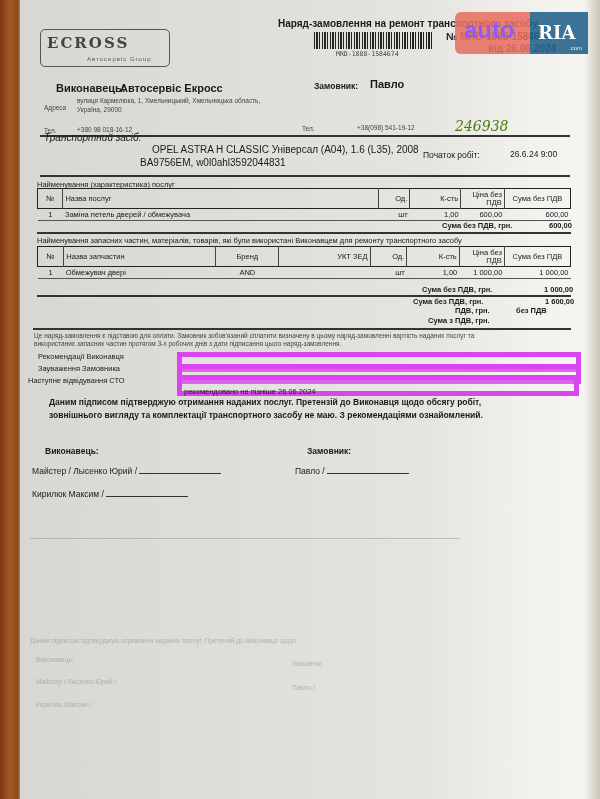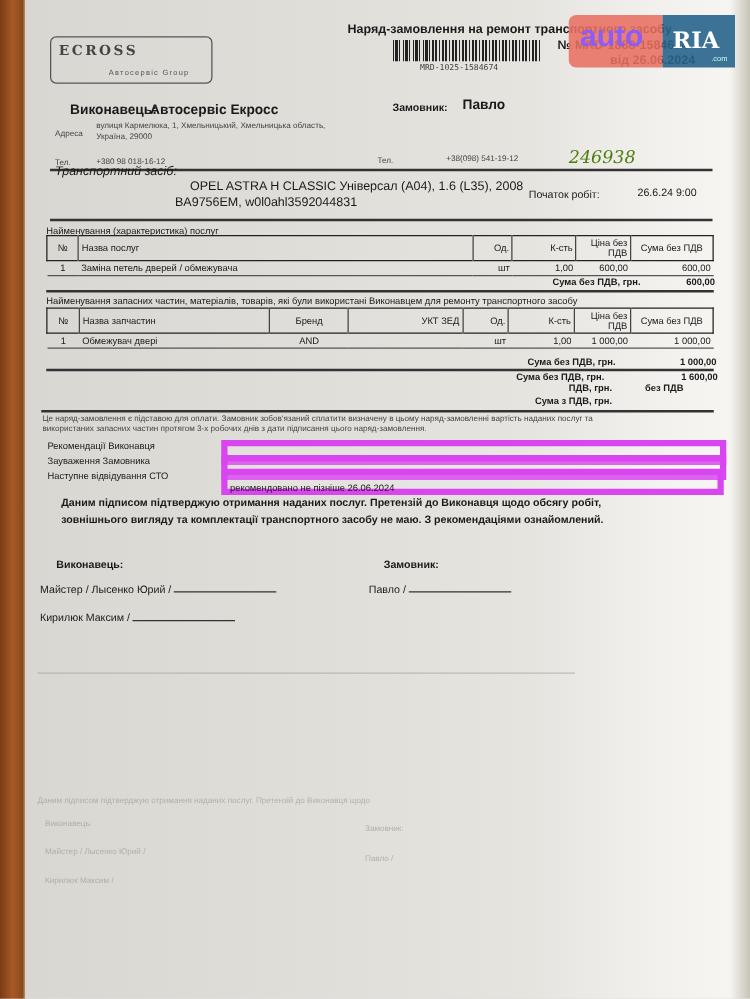--- a/index.html
+++ b/index.html
@@ -5,21 +5,21 @@
   html,body{margin:0;padding:0;}
   body{width:600px;height:799px;overflow:hidden;position:relative;
     background:linear-gradient(90deg,#7a3a14 0px,#a65a26 10px,#8a4a1c 18px,#d8d5cf 22px);
     font-family:"Liberation Sans",sans-serif;color:#1a1a1a;}
   .paper{position:absolute;left:20px;top:0;width:580px;height:799px;
     background:linear-gradient(90deg,#d9d7d2 0%,#e0ded9 40%,#e6e4df 70%,#f2f1ee 88%,#f7f6f3 100%);}
   .paper:after{content:"";position:absolute;right:0;top:0;width:16px;height:799px;
     background:linear-gradient(90deg,rgba(255,255,255,0),#c8c3b6);}
   .abs{position:absolute;white-space:nowrap;}
   .logo{left:40px;top:29px;width:128px;height:36px;border:1.5px solid #555;border-radius:5px;}
-  .logo .name{position:absolute;left:6px;top:4px;font-family:"DejaVu Serif",serif;font-weight:bold;font-size:11px;letter-spacing:2px;color:#444;}
+  .logo .name{position:absolute;left:6px;top:4px;font-family:"DejaVu Serif",serif;font-weight:bold;font-size:15px;letter-spacing:2px;color:#444;}
   .logo .sub{position:absolute;left:44px;top:26px;font-size:6px;letter-spacing:1px;color:#555;background:#dcdad5;padding:0 2px;}
   .b{font-weight:bold;margin-left:12px;}
   .s6{font-size:6.5px;color:#444;}
   .s7{font-size:7.5px;}
   .s8{font-size:8.5px;}
   .s10{font-size:10px;}
   .s11{font-size:11px;}
   .hline{position:absolute;height:1.5px;background:#333;}
   .barcode{left:314px;top:32px;width:118px;height:17px;
     background:repeating-linear-gradient(90deg,#222 0 1px,transparent 1px 2px,#222 2px 4px,transparent 4px 5px,#222 5px 6px,transparent 6px 8px);}
@@ -47,21 +47,21 @@
 
 <div class="paper"></div>
 
 <div class="abs logo">
   <span class="name">ECROSS</span>
   <span class="sub">Автосервіс Group</span>
 </div>
 
 <div class="abs b s10" style="left:266px;top:18px;">Наряд-замовлення на ремонт транспортного засобу</div>
 <div class="abs barcode"></div>
-<div class="abs mono" style="left:336px;top:50px;font-size:6.5px;color:#444;">MRD-1025-1584674</div>
+<div class="abs mono" style="left:336px;top:50px;font-size:6.5px;color:#444;">MRD-1888-1584674</div>
 <div class="abs b s10" style="left:434px;top:31px;">№ MRD-1888-1584674</div>
 <div class="abs b s10" style="left:476px;top:43px;">від 26.06.2024</div>
 
 <div class="abs ria-red">
   <span>auto</span>
 </div>
 <div class="abs ria-blue">
   <span class="r">RIA</span>
   <span class="c">.com</span>
 </div>
@@ -152,21 +152,21 @@
 <div class="abs b s7" style="left:533px;top:316px;"></div>
 <div class="hline" style="left:33px;top:328px;width:538px;height:2px;"></div>
 
 <div class="abs s6" style="left:34px;top:332px;">Це наряд-замовлення є підставою для оплати. Замовник зобов'язаний сплатити визначену в цьому наряд-замовленні вартість наданих послуг та</div>
 <div class="abs s6" style="left:34px;top:340px;">використаних запасних частин протягом 3-х робочих днів з дати підписання цього наряд-замовлення.</div>
 
 <div class="abs s7" style="left:38px;top:352px;">Рекомендації Виконавця</div>
 <div class="box" style="left:177px;top:352px;width:394px;"><span class="s7" style="padding-left:2px;"></span></div>
 <div class="abs s7" style="left:38px;top:364px;">Зауваження Замовника</div>
 <div class="box" style="left:177px;top:364px;width:394px;"><span class="s7" style="padding-left:2px;"></span></div>
-<div class="abs s7" style="left:38px;top:376px;">Наступне відвідування СТО</div>
+<div class="abs s7" style="left:28px;top:376px;">Наступне відвідування СТО</div>
 <div class="box" style="left:177px;top:375px;width:392px;height:11px;"><span class="s7" style="padding-left:2px;line-height:11px;">рекомендовано не пізніше 26.06.2024</span></div>
 
 <div class="abs b s8" style="left:37px;top:397px;">Даним підписом підтверджую отримання наданих послуг. Претензій до Виконавця щодо обсягу робіт,</div>
 <div class="abs b s8" style="left:37px;top:410px;">зовнішнього вигляду та комплектації транспортного засобу не маю. З рекомендаціями ознайомлений.</div>
 
 <div class="abs b s8" style="left:33px;top:446px;">Виконавець:</div>
 <div class="abs s8" style="left:32px;top:465px;"><span>Майстер / Лысенко Юрий /</span> <span class="sigline"></span></div>
 <div class="abs s8" style="left:32px;top:488px;"><span>Кирилюк Максим /</span> <span class="sigline"></span></div>
 <div class="abs b s8" style="left:295px;top:446px;">Замовник:</div>
 <div class="abs s8" style="left:295px;top:465px;"><span>Павло /</span> <span class="sigline"></span></div>

